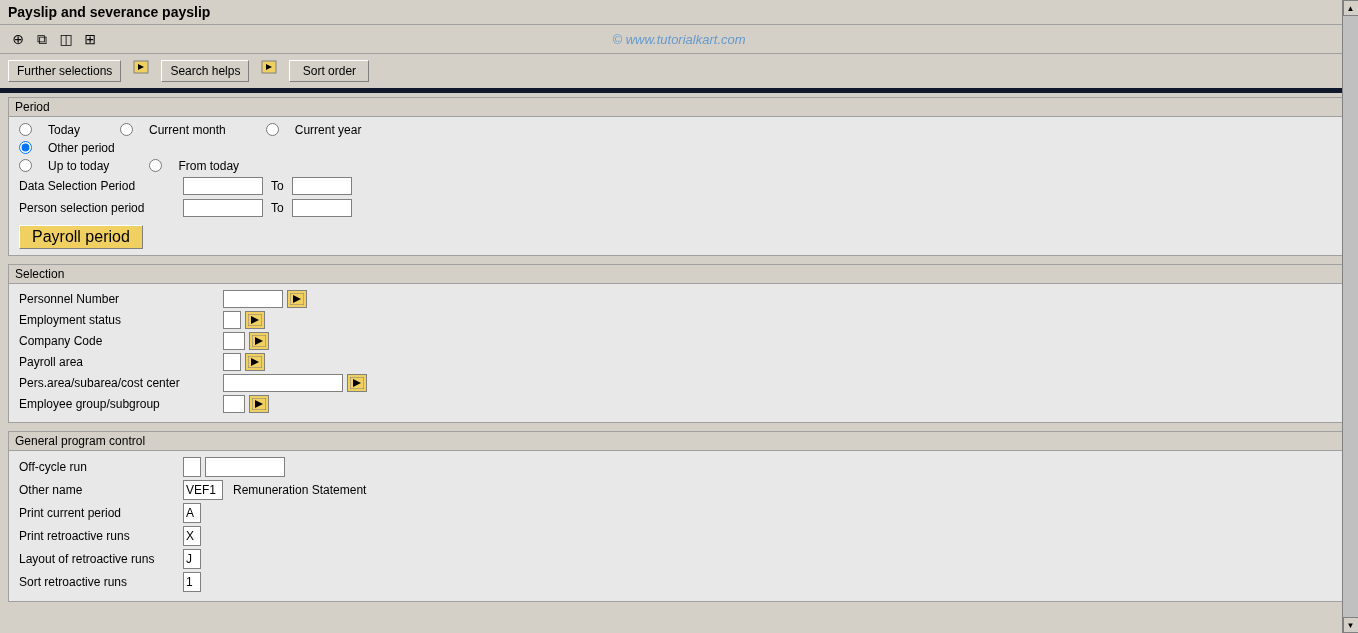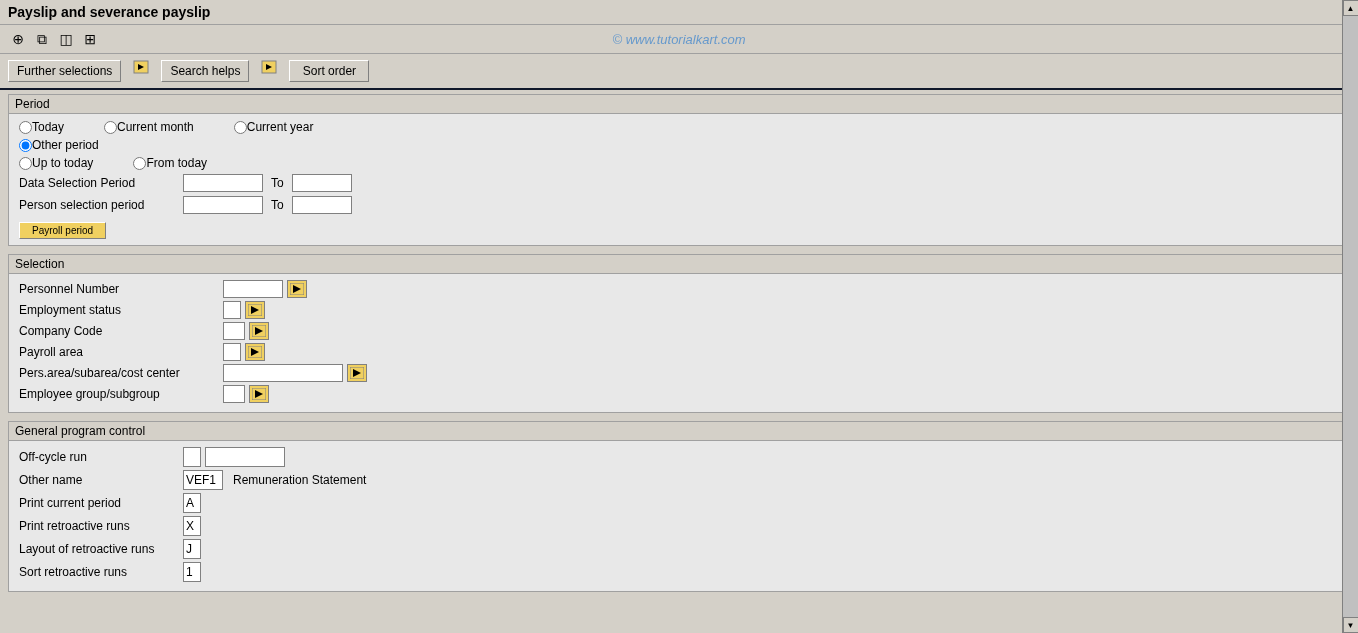--- a/index.html
+++ b/index.html
@@ -42,21 +42,21 @@
       transform: translateX(-50%);
       color: #6699cc;
       font-size: 13px;
       font-style: italic;
     }
     .button-bar {
       background: #d4d0c8;
       padding: 6px 8px;
       display: flex;
       gap: 12px;
-      border-bottom: 2px solid #0f172a;
+      border-bottom: 5px solid #0f172a;
     }
     .nav-btn {
       display: flex;
       align-items: center;
       gap: 2px;
       padding: 3px 8px;
       background: #d4d0c8;
       border: 1px solid #808080;
       border-top-color: #ffffff;
       border-left-color: #ffffff;
@@ -91,22 +91,22 @@
       padding: 6px 10px;
     }
     .radio-row {
       display: flex;
       gap: 40px;
       margin-bottom: 4px;
       align-items: center;
     }
     .radio-item {
       display: flex;
-      align-items: center;
-      gap: 0;
+      align-items: flex-start;
+      gap: 16px;
     }
     .radio-item input[type="radio"] { margin: 0; }
     .field-row {
       display: flex;
       align-items: center;
       margin-bottom: 4px;
       gap: 4px;
     }
     .field-label {
       width: 160px;
@@ -123,21 +123,21 @@
       margin: 0 4px;
       font-size: 12px;
     }
     .payroll-btn {
       background: #f0d060;
       border: 1px solid #808080;
       border-top-color: #ffffff;
       border-left-color: #ffffff;
       padding: 2px 12px;
       cursor: pointer;
-      font-size: 10px;
+      font-size: 16px;
       margin-top: 4px;
     }
     .sel-row {
       display: flex;
       align-items: center;
       margin-bottom: 3px;
       gap: 4px;
     }
     .sel-label {
       width: 200px;

